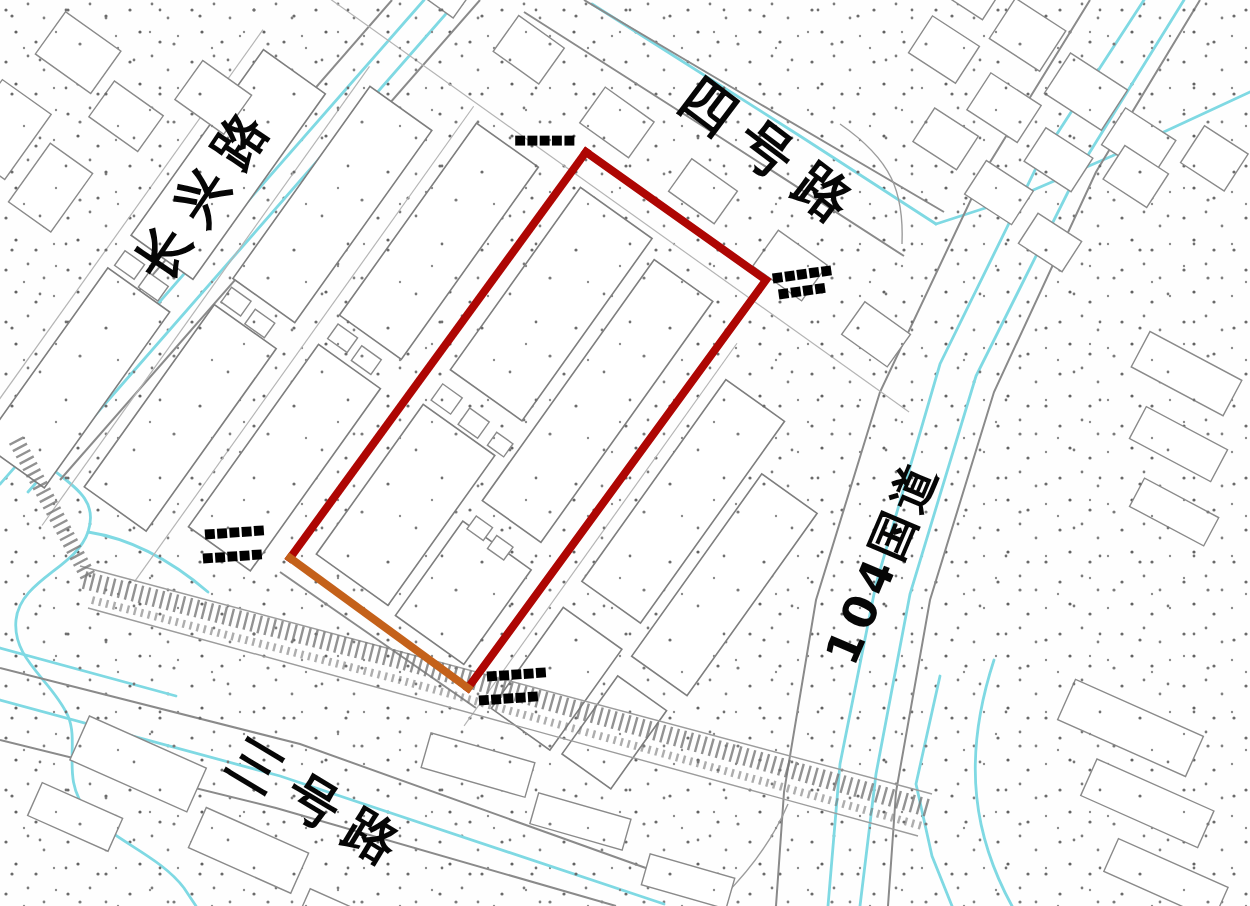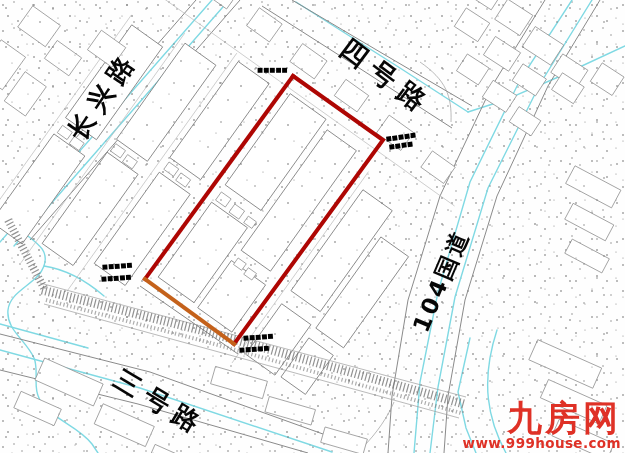--- a/index.html
+++ b/index.html
@@ -194,17 +194,13 @@
   </g>
 
   <g>
     <text class="roadlabel" font-size="27" letter-spacing="9" transform="translate(338,52) rotate(37)">四号路</text>
     <text class="roadlabel" font-size="26" letter-spacing="8" transform="translate(82,142) rotate(-56)">长兴路</text>
     <text class="roadlabel" font-size="26" letter-spacing="8" transform="translate(112,384) rotate(31)">三号路</text>
     <text class="roadlabel" font-size="23" letter-spacing="3" transform="translate(427,334) rotate(-67)">104国道</text>
   </g>
 </svg>
 
-<div class="watermark">
-  <span class="brand">九房网</span>
-  <span class="url">www.999house.com</span>
 </div>
-</div>
 
 </body></html>

